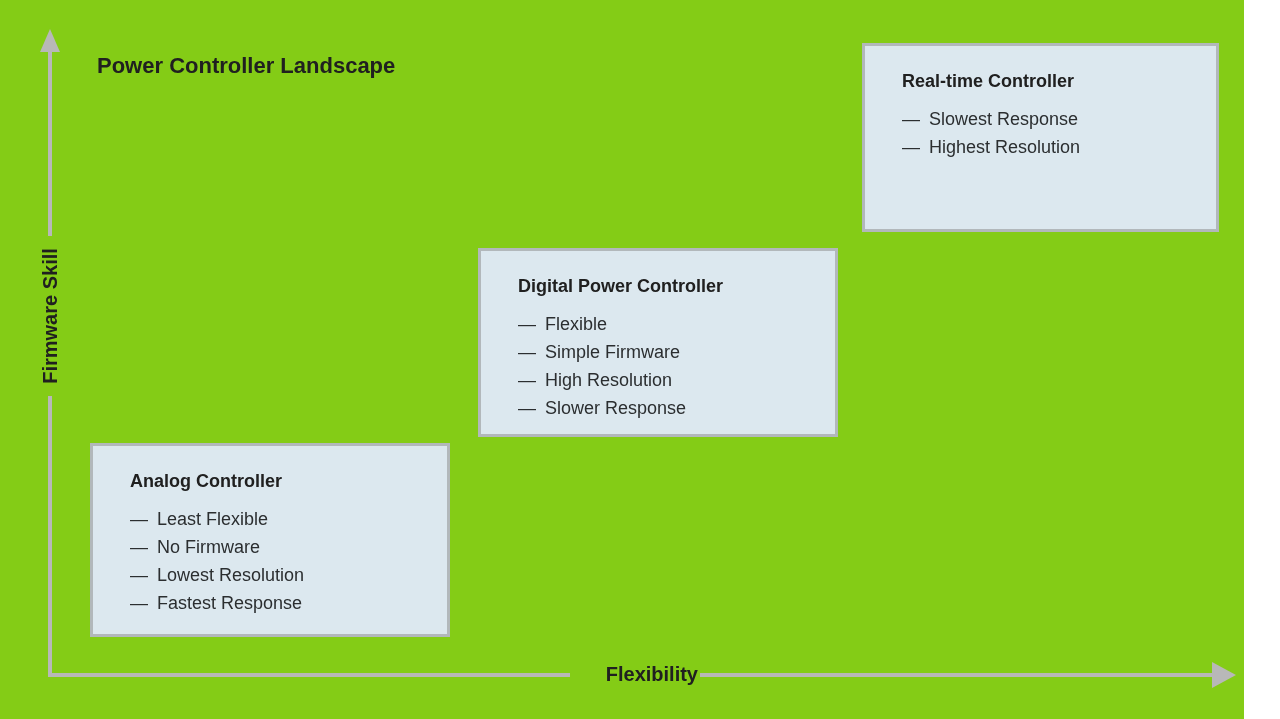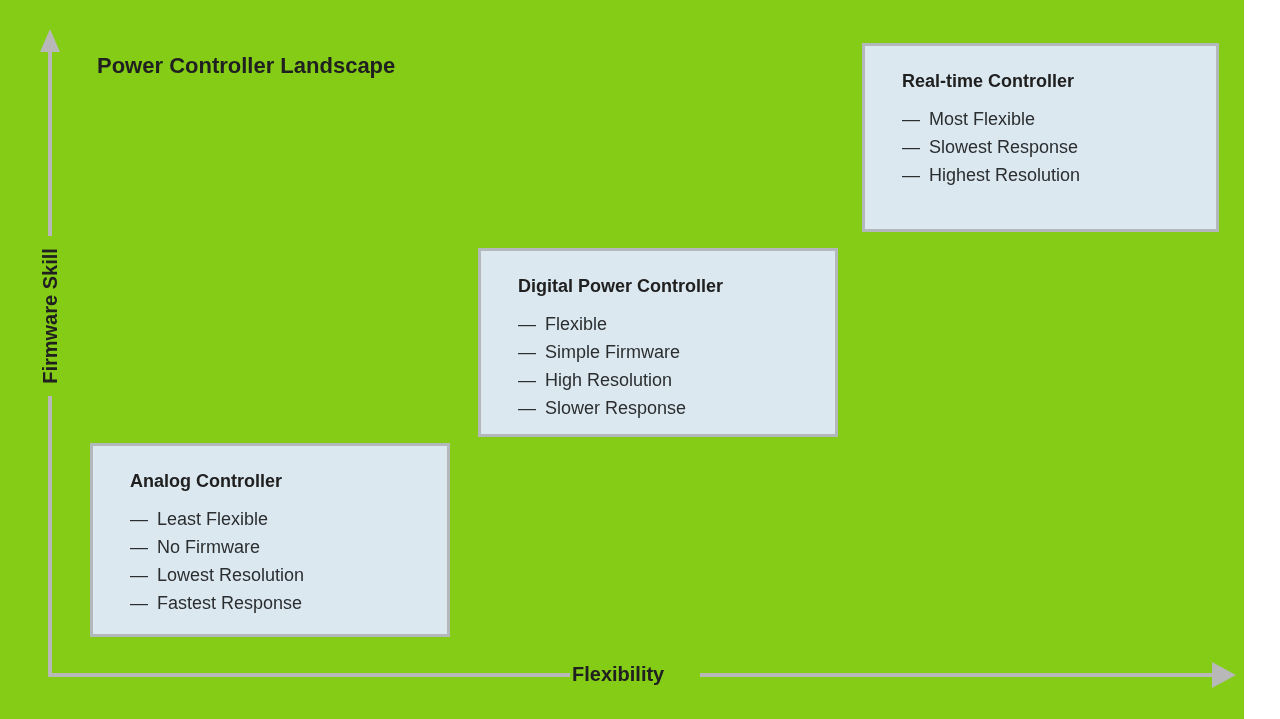--- a/index.html
+++ b/index.html
@@ -68,21 +68,21 @@
     color: var(--title-text, #202020);
     transform: rotate(-90deg);
     white-space: nowrap;
     line-height: 26px;
   }
   .x-axis-label {
     position: absolute;
     left: 572px;
     top: 663px;
     width: 126px;
-    text-align: left;
+    text-align: right;
     font-size: 20px;
     font-weight: bold;
     color: var(--title-text, #202020);
     white-space: nowrap;
   }
 
   
   .box {
     position: absolute;
     box-sizing: border-box;
@@ -147,19 +147,18 @@
       <li><span class="dash">—</span><span>Least Flexible</span></li>
       <li><span class="dash">—</span><span>No Firmware</span></li>
       <li><span class="dash">—</span><span>Lowest Resolution</span></li>
       <li><span class="dash">—</span><span>Fastest Response</span></li>
     </ul>
   </section>
 
   <section class="box box-realtime">
     <h3>Real-time Controller</h3>
     <ul>
-      <li><span class="dash">—</span><span>Most Flexible</span></li>
       <li><span class="dash">—</span><span>Slowest Response</span></li>
       <li><span class="dash">—</span><span>Highest Resolution</span></li>
     </ul>
   </section>
 
 </div>
 
 </body></html>

